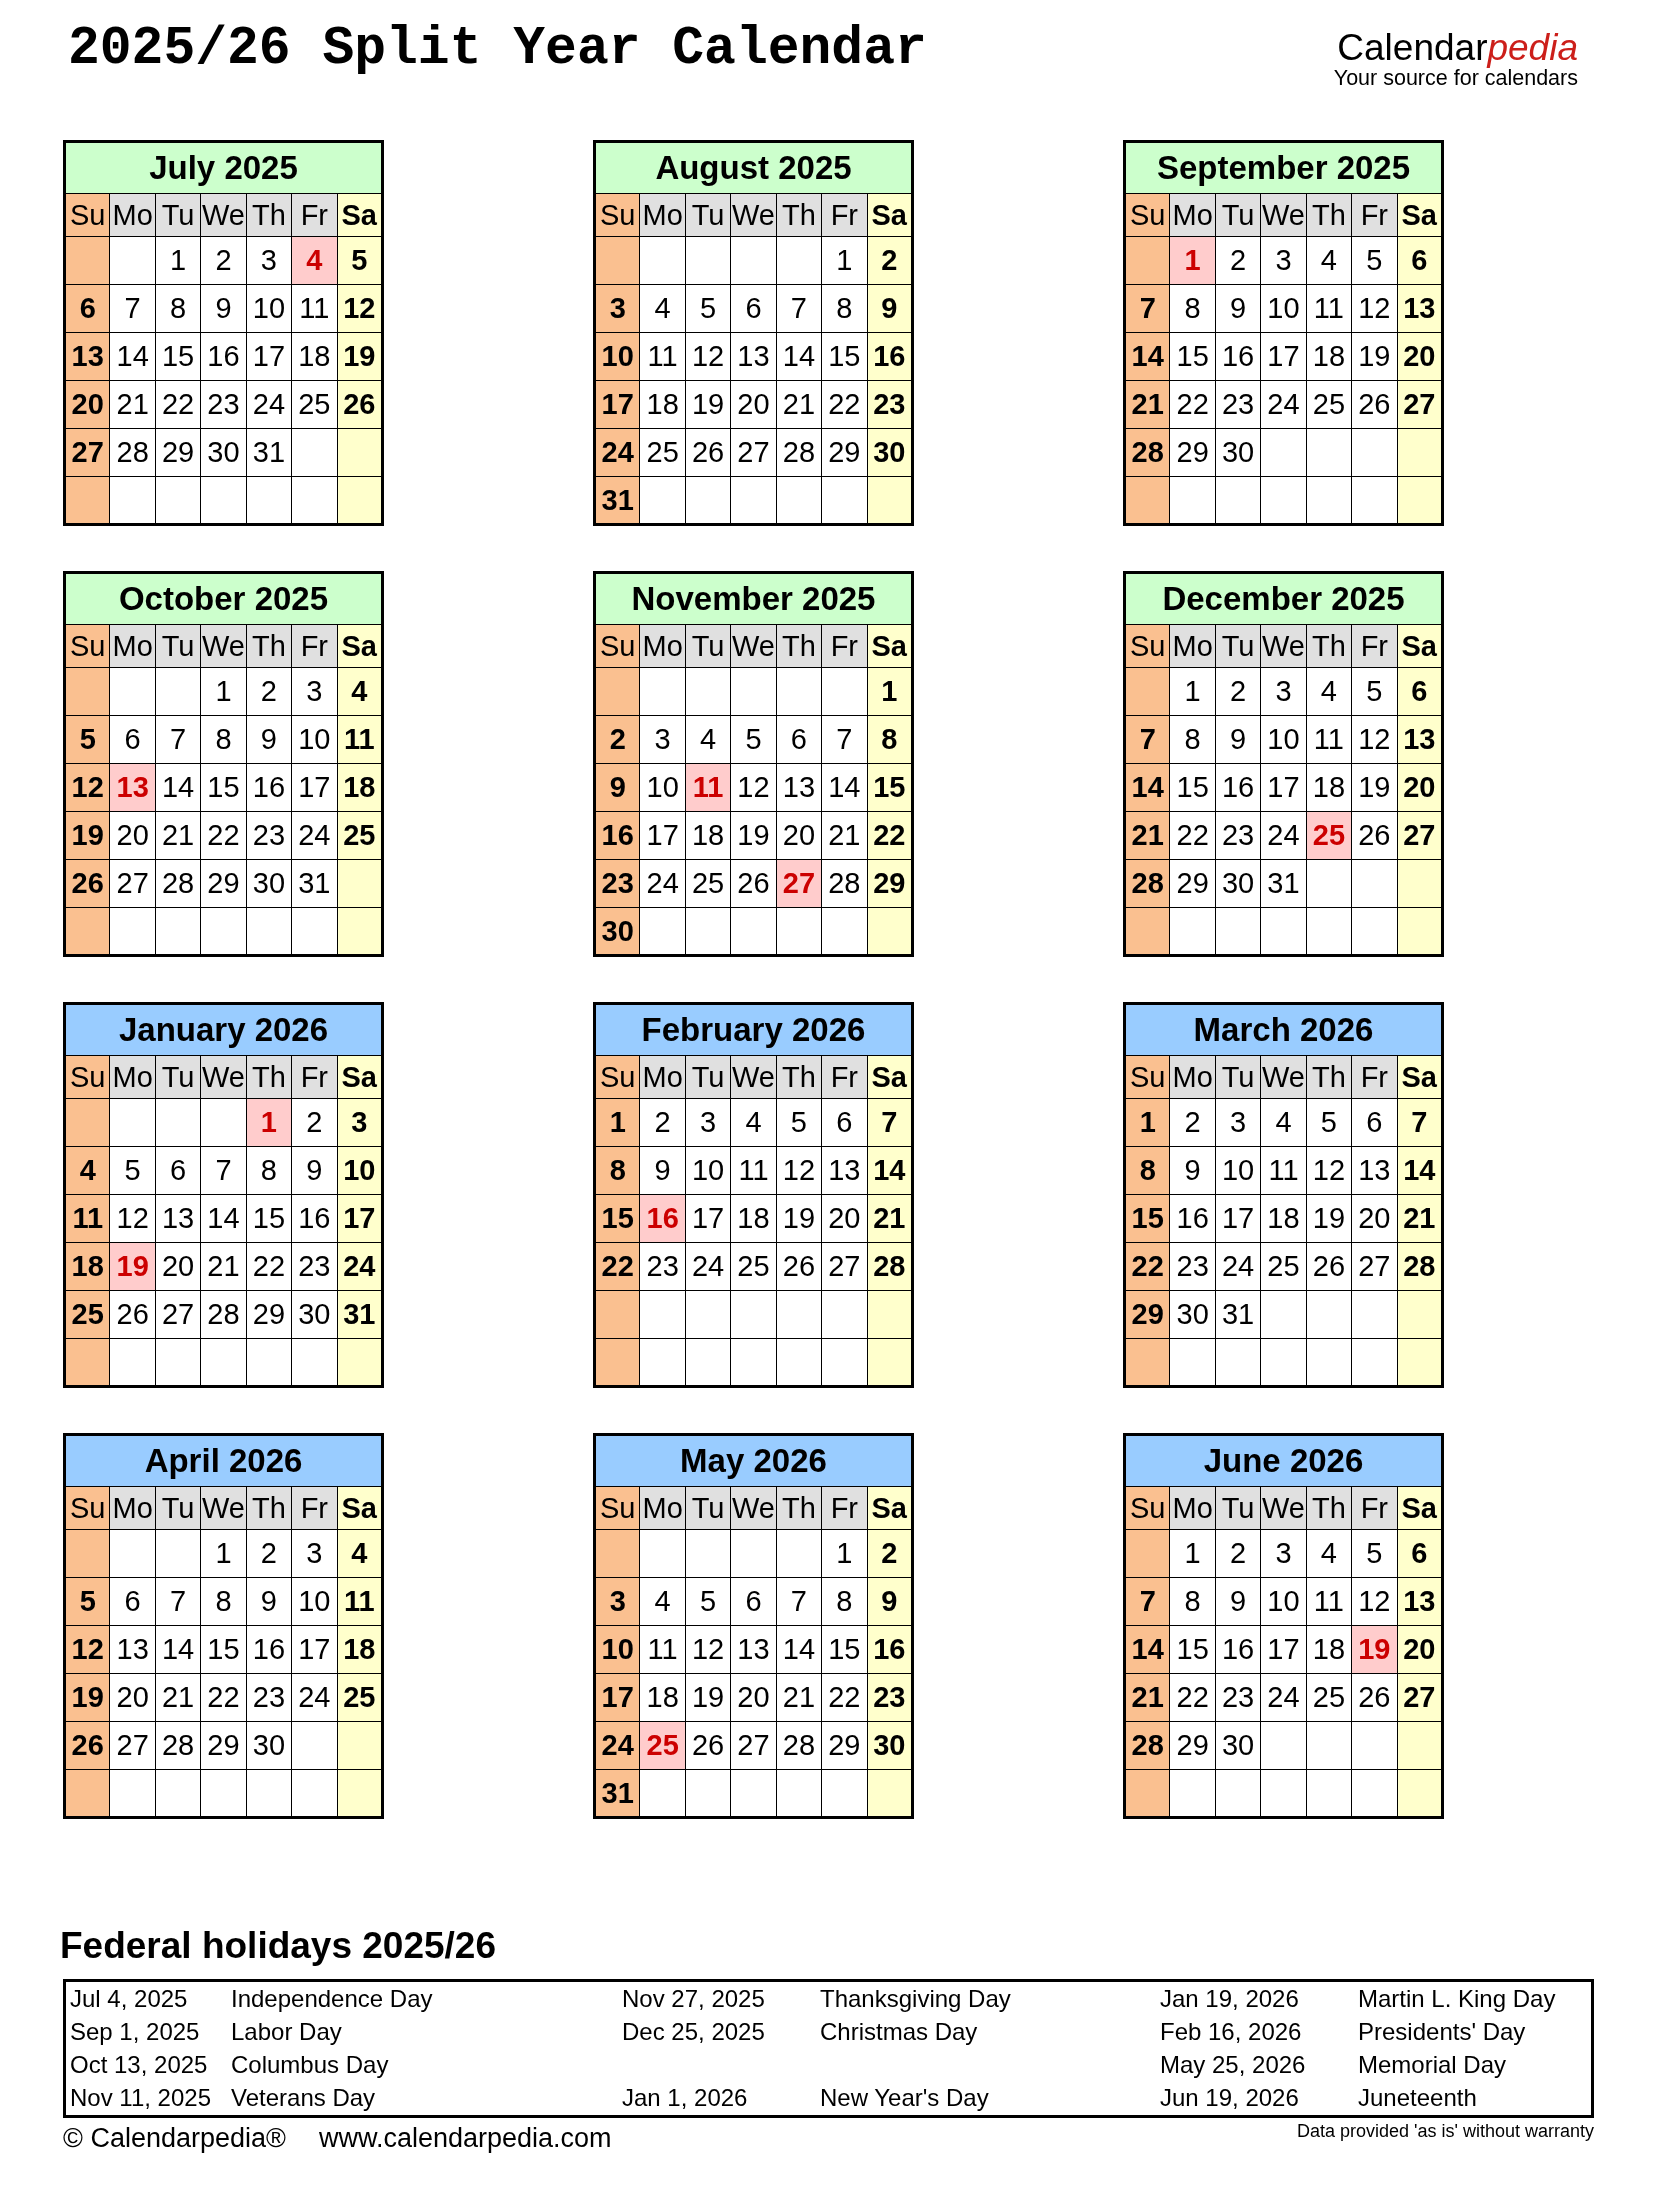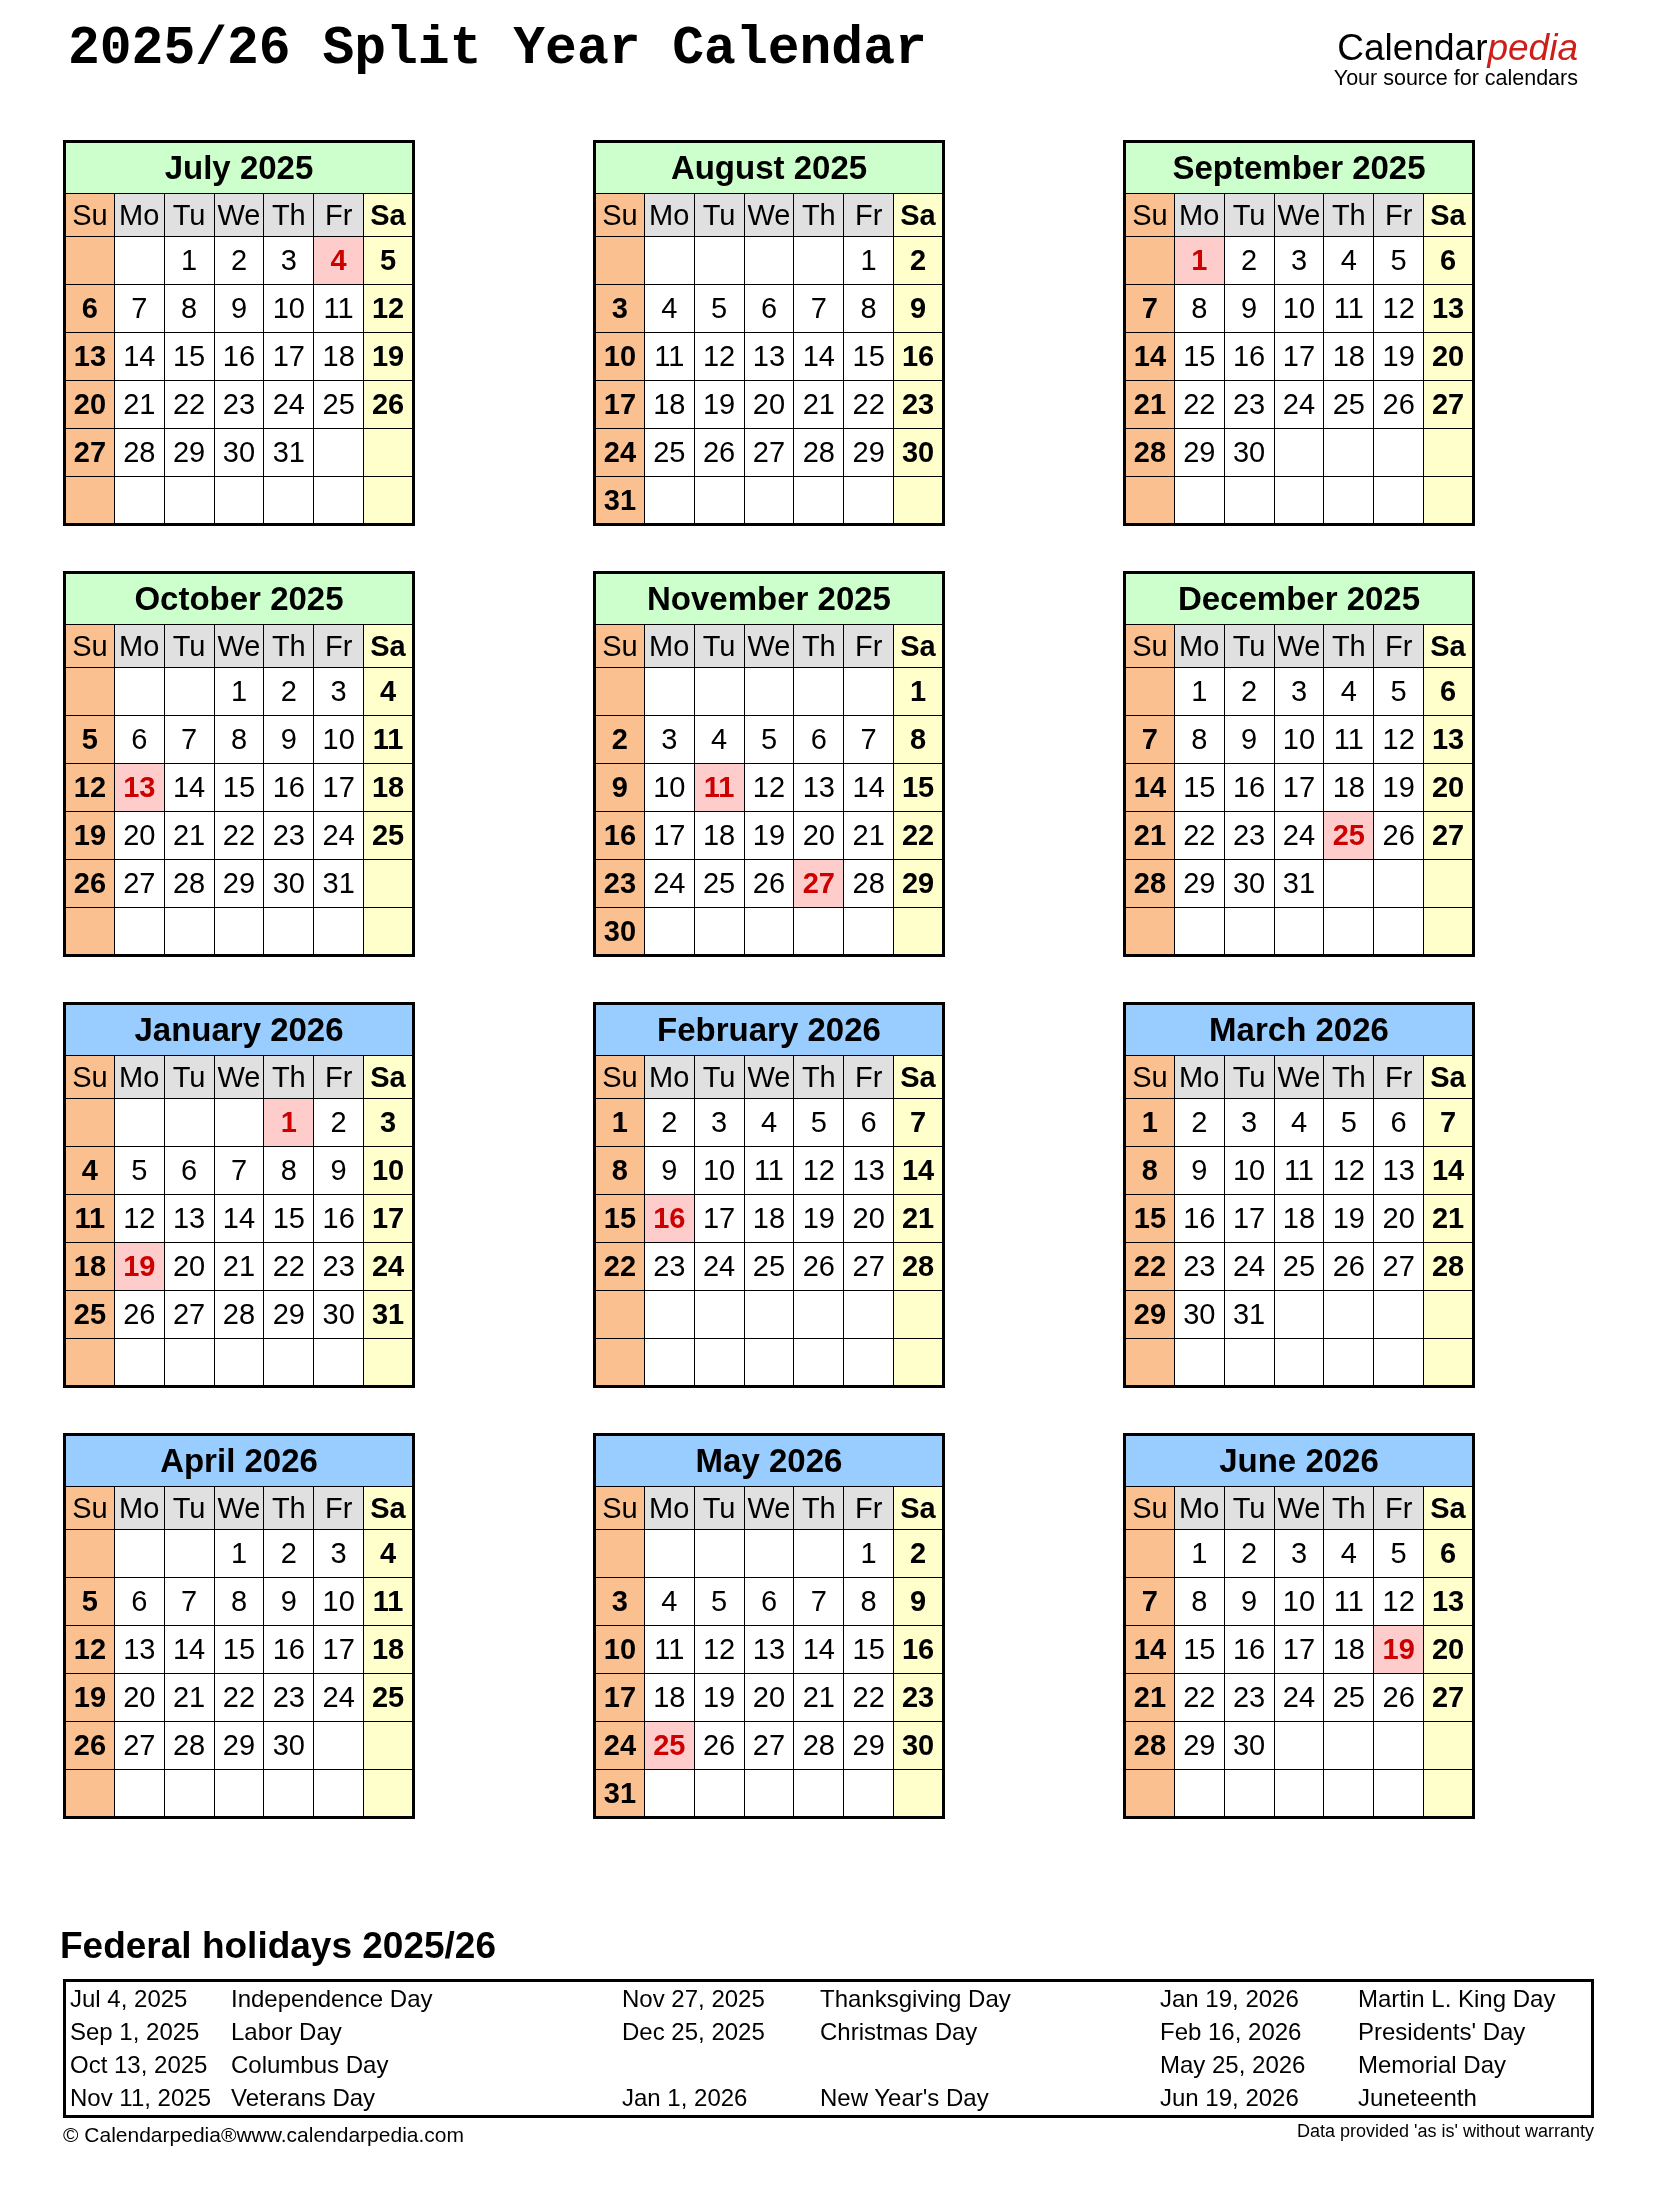--- a/index.html
+++ b/index.html
@@ -16,21 +16,21 @@
   .logo{position:absolute;top:27.5px;right:79px;text-align:right;line-height:1.08;white-space:nowrap;}
   .logo-main{font-size:37px;}
   .logo-red{color:var(--c-logored);font-weight:normal;font-style:italic;}
   .logo-tagline{font-size:21.5px;}
 
   #months-grid{
     position:absolute;left:63px;top:140px;
     display:grid;grid-template-columns:repeat(3,379px);
     column-gap:151px;row-gap:45px;
   }
-  table.month{border-collapse:collapse;table-layout:fixed;width:352px;border:3.4px solid #000;}
+  table.month{border-collapse:collapse;table-layout:fixed;width:321px;border:3.4px solid #000;}
   table.month td{border:1.7px solid #000;text-align:center;vertical-align:middle;padding:0;overflow:hidden;}
   .mtitle{height:52px;font-size:33px;font-weight:bold;}
   .m-green .mtitle{background:var(--c-green);}
   .m-blue .mtitle{background:var(--c-blue);}
   .wd{height:43px;font-size:29px;}
   .wd-su{background:var(--c-orange);font-weight:normal;}
   .wd-mid{background:var(--c-gray);}
   .wd-sa{background:var(--c-yellow);font-weight:bold;}
   .day{height:48px;font-size:29px;background:#fff;}
   .col-su{background:var(--c-orange);font-weight:bold;}
@@ -38,21 +38,21 @@
   td.holiday{background:var(--c-pink);color:var(--c-red);font-weight:bold;}
 
   .holidays-title{position:absolute;left:60px;top:1925px;font-size:37px;font-weight:bold;}
   .holidays-table{
     position:absolute;left:63px;top:1979px;width:1531px;height:139px;
     border:3.4px solid #000;display:grid;
     grid-template-columns:161px 391px 198px 340px 198px 1fr;
     grid-auto-rows:1fr;align-items:center;font-size:24px;
   }
   .hcell{padding-left:4px;white-space:nowrap;}
-  .copyright{position:absolute;left:63px;top:2123px;font-size:21px;display:flex;white-space:nowrap;}
+  .copyright{position:absolute;left:63px;top:2123px;font-size:27px;display:flex;gap:33px;white-space:nowrap;}
   .disclaimer{position:absolute;right:63px;top:2121px;font-size:18px;white-space:nowrap;}
 </style>
 </head>
 <body>
 
 <div class="page-title">2025/26 Split Year Calendar</div>
 
 <div class="logo">
   <div class="logo-main"><span>Calendar</span><span class="logo-red">pedia</span></div>
   <div class="logo-tagline">Your source for calendars</div>

